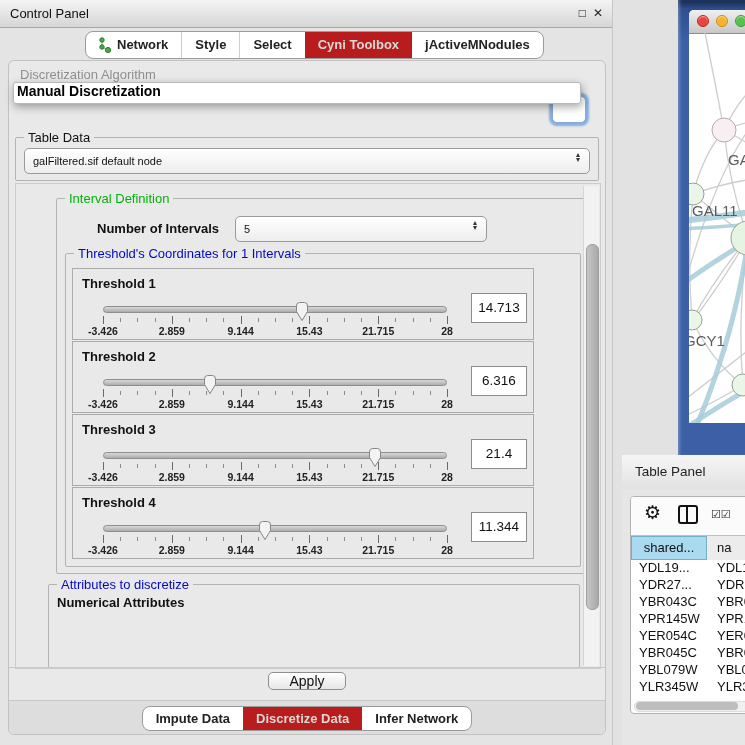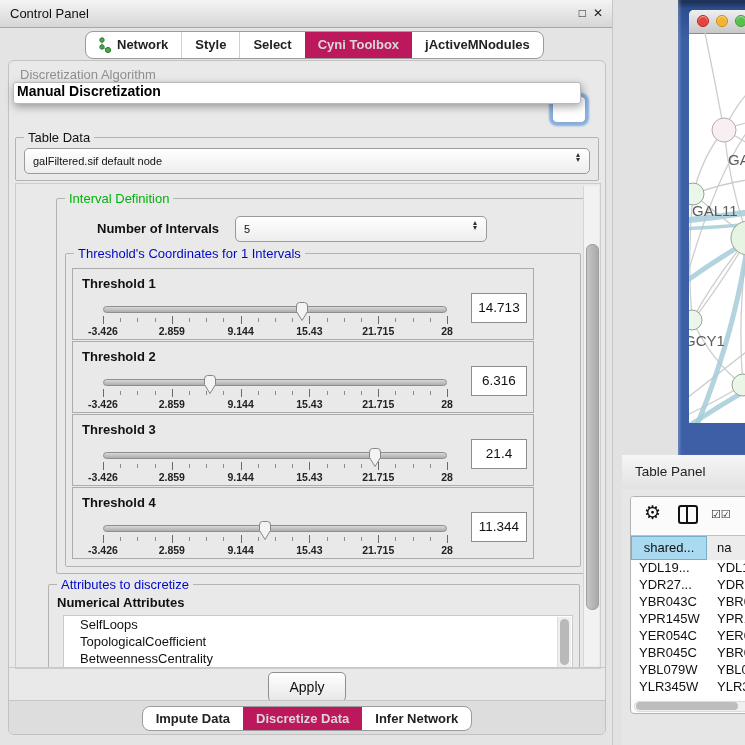--- a/index.html
+++ b/index.html
@@ -10,21 +10,21 @@
   
   #left-panel{left:0;top:0;width:612px;height:745px;background:#e4e4e4;border-right:1px solid #c6c6c6;}
   .titlebar{left:0;top:0;right:0;height:27px;background:linear-gradient(#f4f4f4,#d6d6d6);border-bottom:1px solid #a8a8a8;}
   .titlebar .t{left:10px;top:0;line-height:27px;font-size:13px;color:#111;}
   .win-float{right:26px;top:6px;font-size:12px;color:#222;cursor:default;}
   .win-close{right:9px;top:6px;font-size:12px;font-weight:bold;color:#222;cursor:default;}
 
   .tabpill{display:flex;border:1px solid #9b9b9b;border-radius:8px;overflow:hidden;background:#fff;}
   .tabpill .tab{padding:0 13px;font-size:13px;font-weight:bold;color:#222;display:flex;align-items:center;gap:5px;white-space:nowrap;}
   .tabpill .tab.sep{border-left:1px solid #cfcfcf;}
-  .tabpill .tab.selected{background:#be185d;color:#d9d9d9;}
+  .tabpill .tab.selected{background:#b91c1c;color:#d9d9d9;}
   #top-tabs{left:85px;top:31px;height:26px;}
   #top-tabs .tab{line-height:26px;}
 
   #outer{left:8px;top:60px;width:596px;height:673px;background:#e9e9e9;border:1px solid #c2c2c2;border-radius:6px;}
 
   .group{position:absolute;border:1px solid #b3b3b3;border-radius:2px;}
   .gtitle{position:absolute;top:-8px;left:8px;background:#e9e9e9;padding:0 4px;font-size:13px;white-space:nowrap;}
   .gtitle.green{color:#00b30b;}
   .gtitle.blue{color:#0008c8;}
 
@@ -58,21 +58,21 @@
   #attrs-title{left:8px;top:10px;font-size:13px;font-weight:bold;}
   #attrs-list{left:14px;top:30px;width:508px;height:76px;background:#fff;border:1px solid #c9c9c9;overflow:hidden;}
   .attr-item{padding:1px 0 0 16px;font-size:13px;line-height:16px;}
   #attrs-vscroll{position:absolute;right:1px;top:1px;bottom:1px;width:13px;background:#efefef;border-left:1px solid #dcdcdc;}
   #attrs-vscroll .thumb{position:absolute;left:2px;top:2px;width:9px;height:46px;background:#b9b9b9;border-radius:5px;}
 
   #pane-vscroll{position:absolute;right:1px;top:2px;bottom:2px;width:15px;background:#f2f2f2;border-left:1px solid #d5d5d5;}
   #pane-vscroll .thumb{position:absolute;left:2px;top:58px;width:11px;height:364px;background:linear-gradient(90deg,#c6c6c6,#a9a9a9);border:1px solid #9f9f9f;border-radius:6px;}
 
   #apply-row{left:0;right:0;top:606px;height:33px;border-top:1px solid #c9c9c9;text-align:center;}
-  #apply-btn{margin-top:4px;display:inline-block;padding:6px 20px;font-size:14px;border:1px solid #8f8f8f;border-radius:5px;background:linear-gradient(#ffffff,#e7e7e7);}
+  #apply-btn{margin-top:4px;display:inline-block;padding:0 20px;font-size:14px;border:1px solid #8f8f8f;border-radius:5px;background:linear-gradient(#ffffff,#e7e7e7);}
 
   #bottomtab-row{left:0;right:0;top:639px;height:33px;background:#dddddd;border-top:1px solid #c6c6c6;border-radius:0 0 6px 6px;display:flex;justify-content:center;}
   #bottom-tabs{margin-top:5px;height:23px;}
   #bottom-tabs .tab{line-height:23px;}
 
   
   #algo-title{left:20px;top:67px;font-size:13px;color:#8f8f8f;z-index:1;}
   #combo-sliver{left:552px;top:96px;width:32px;height:25px;border-radius:5px;background:#fff;border:1px solid #88a9d2;box-shadow:0 0 2px 3px rgba(110,160,220,.8);z-index:5;}
   #algo-popup{left:13px;top:82px;width:566px;background:#fff;border:1px solid #b9b9b9;border-radius:3px;box-shadow:1px 3px 8px rgba(0,0,0,.35);z-index:60;padding-bottom:3px;}
   .pp-prompt{text-align:center;color:#b3b3b3;font-size:13.5px;line-height:18px;}
@@ -333,30 +333,20 @@
                   </svg></div>
               </div>
               <div class="thr-value">11.344</div>
             </div>
           </div>
       </div>
 
       <div id="attrs-group" class="group">
         <div class="gtitle blue">Attributes to discretize</div>
         <div id="attrs-title" class="abs">Numerical Attributes</div>
-        <div id="attrs-list" class="abs">
-          <div id="attrs-items">
-              <div class="attr-item">SelfLoops</div>
-              <div class="attr-item">TopologicalCoefficient</div>
-              <div class="attr-item">BetweennessCentrality</div>
-            </div>
-          <div id="attrs-vscroll">
-              <div class="thumb"></div>
-            </div>
-        </div>
       </div>
 
       <div id="pane-vscroll">
           <div class="thumb"></div>
         </div>
     </div>
 
     <div id="apply-row" class="abs">
       <div id="apply-btn">Apply</div>
     </div>

